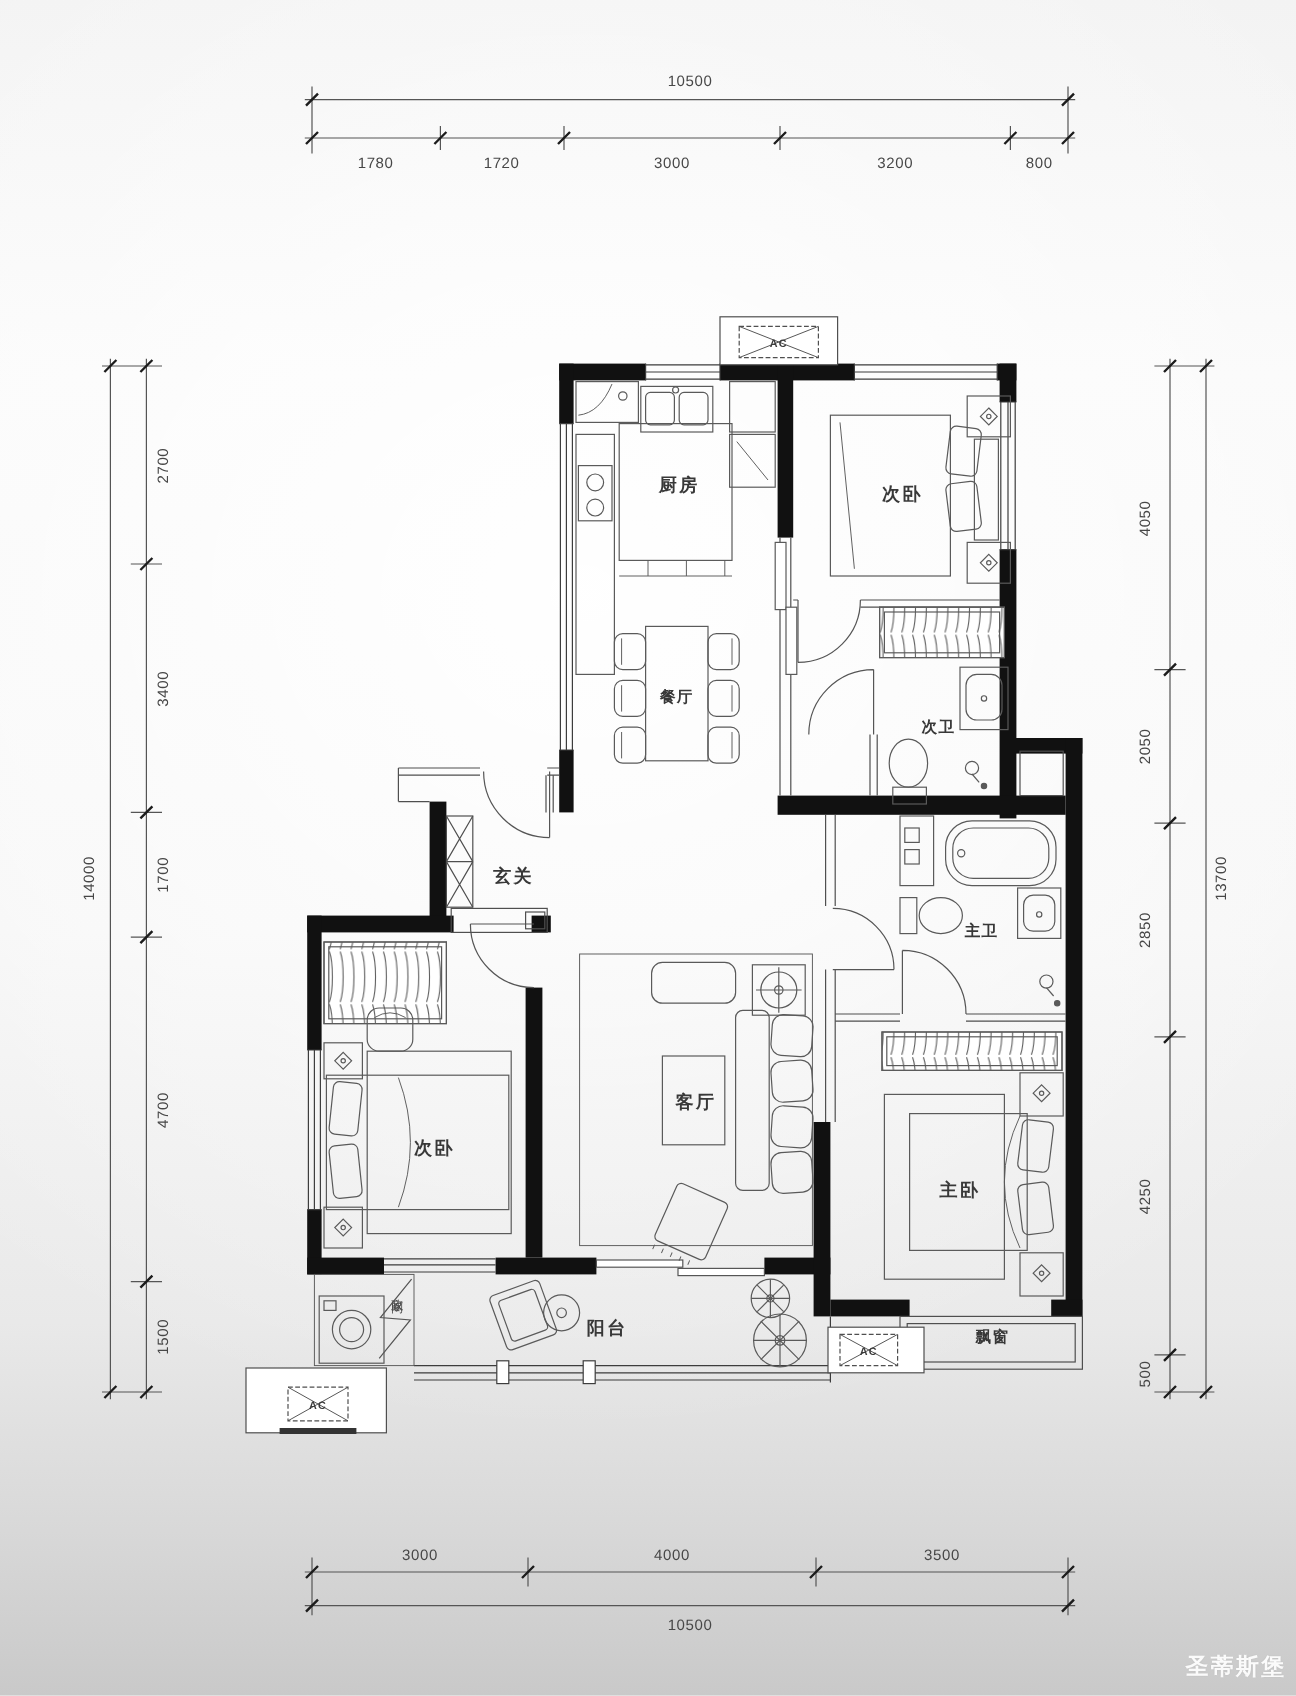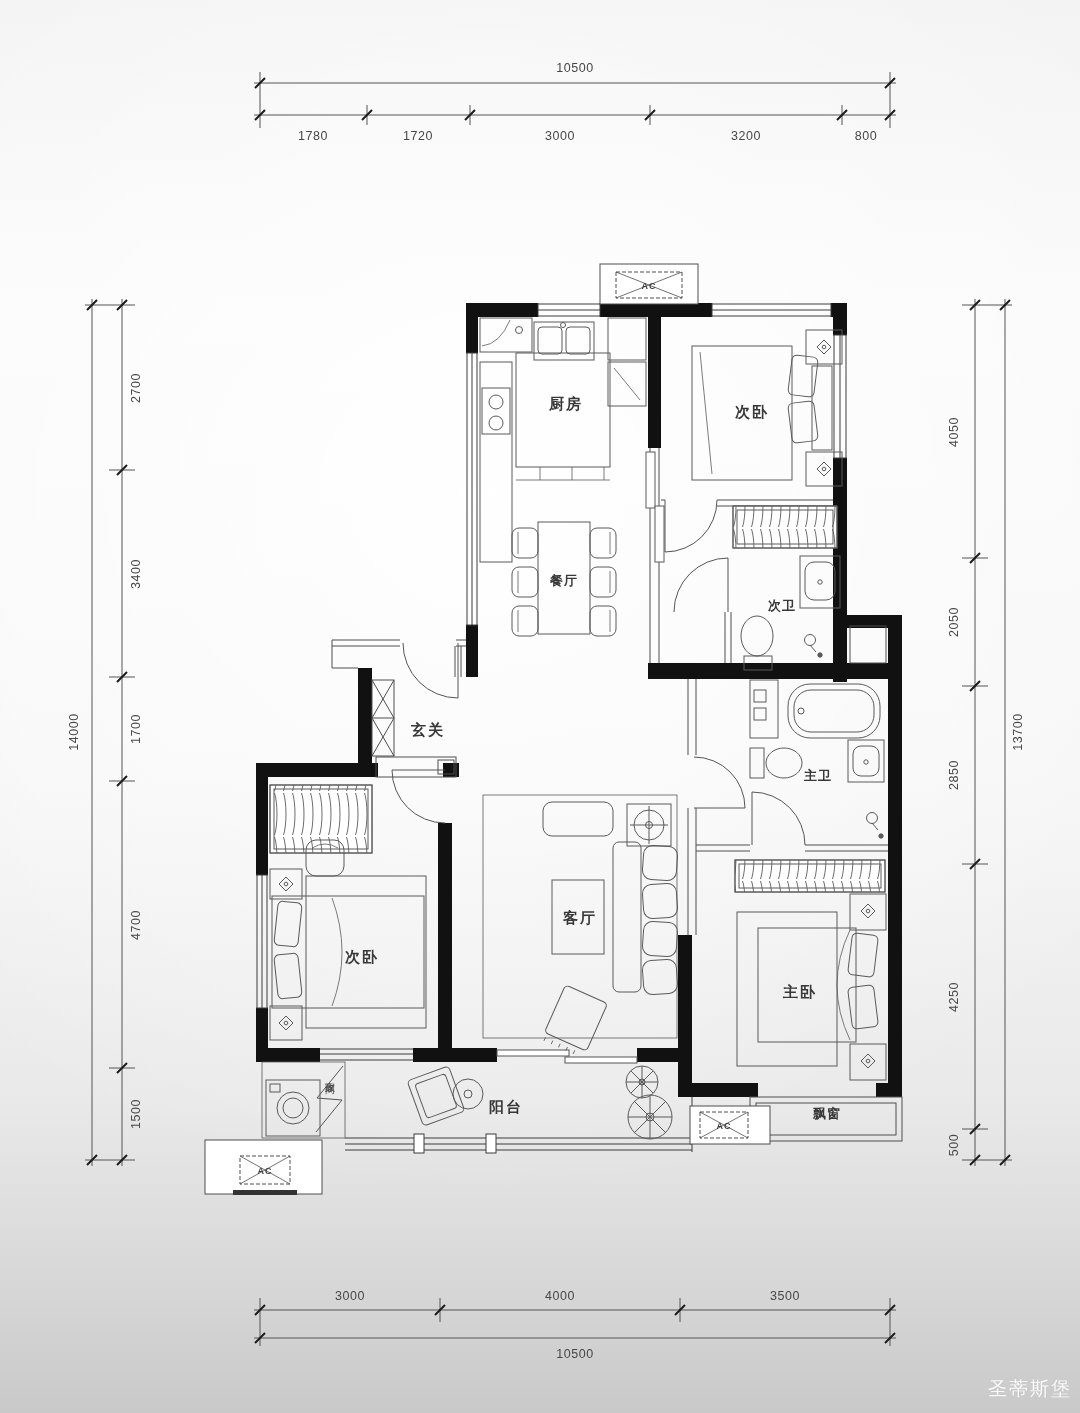--- a/index.html
+++ b/index.html
@@ -15,21 +15,21 @@
       linear-gradient(180deg,#f3f3f3 0%,#fafafa 22%,#f6f6f6 55%,#e9e9e9 78%,#d7d7d7 91%,#c9c9c9 100%);
   }
   svg{position:absolute;left:0;top:0;font-family:"Liberation Sans", sans-serif;}
   .room-label{fill:#383838;font-size:15px;letter-spacing:2px;font-weight:600;}
   .small-label{fill:#383838;font-size:13px;letter-spacing:1px;font-weight:600;}
   .dim{fill:#474747;font-size:12.5px;letter-spacing:0.5px;}
   .ac-label{fill:#3c3c3c;font-size:9px;font-weight:700;letter-spacing:1px;}
   .vtext{writing-mode:vertical-rl;text-orientation:upright;fill:#4a4a4a;font-size:10px;letter-spacing:1px;}
   .watermark{
     position:absolute;right:8px;bottom:11px;
-    color:#ffffff;opacity:0.92;font-size:19px;letter-spacing:2px;font-weight:400;
+    color:#ffffff;opacity:0.92;font-size:19px;letter-spacing:2px;font-weight:700;
     text-shadow:0 0 2px rgba(0,0,0,0.08);
   }
 </style>
 </head>
 <body>
 
 <div class="stage">
 <svg width="1080" height="1413" viewBox="0 0 1080 1413">
   <defs>
     <pattern id="hang" width="9" height="44" patternUnits="userSpaceOnUse">

